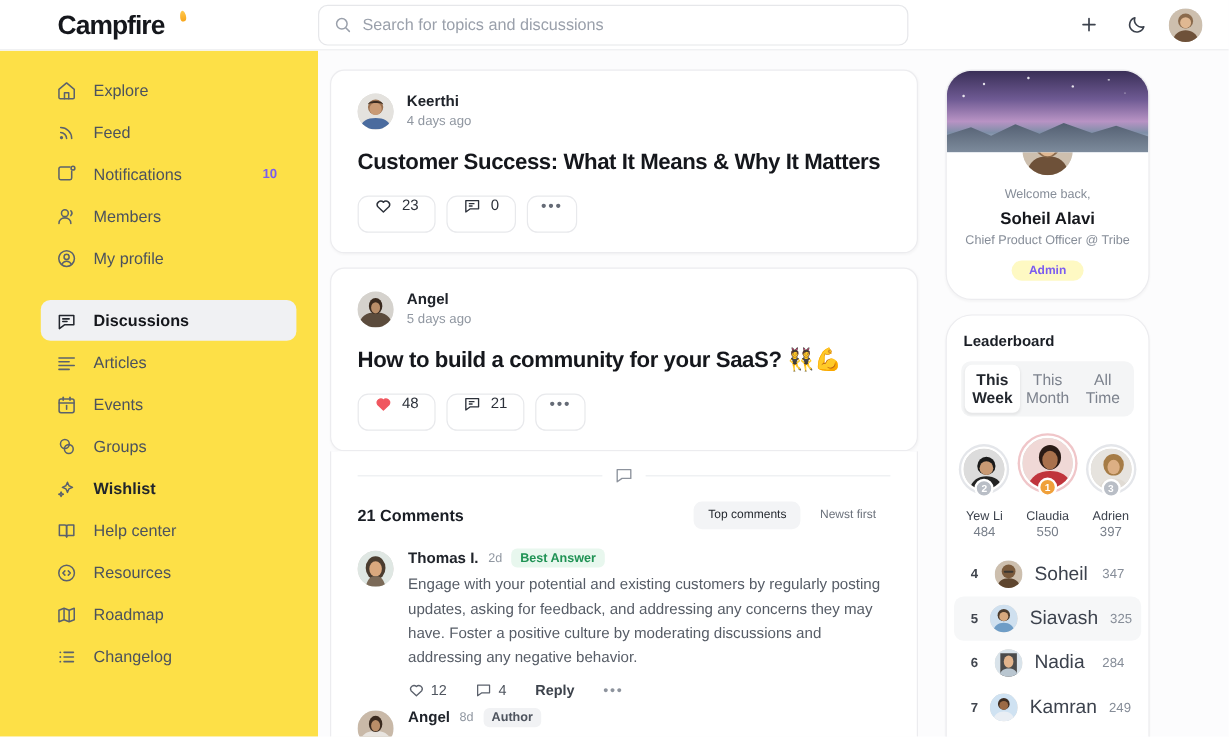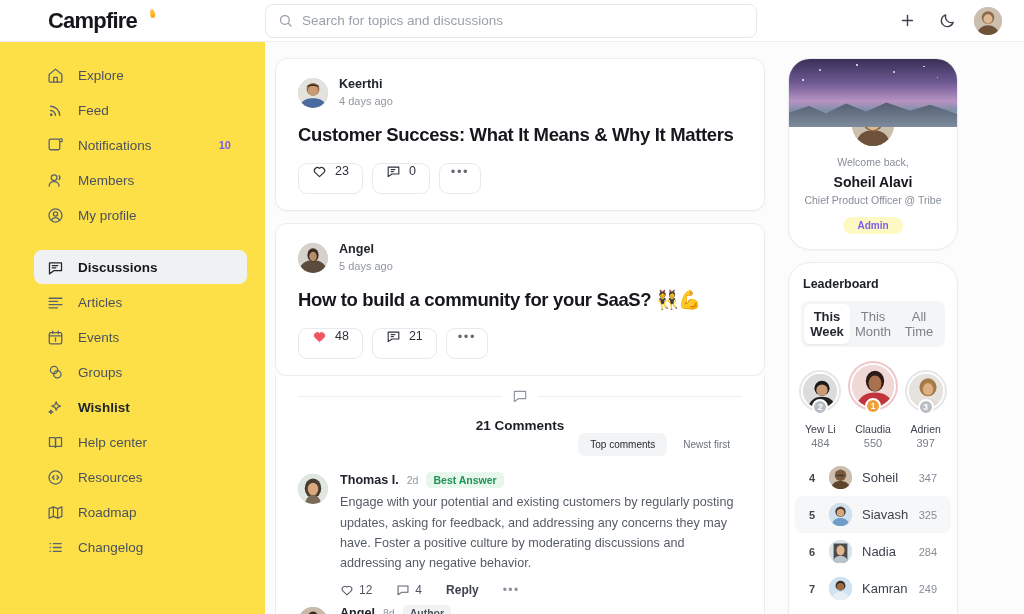--- a/index.html
+++ b/index.html
@@ -92,21 +92,21 @@
 
   
   .comments-card {
     width: 490px; background: #fff; border: 1px solid #ececef; border-top:none;
     border-radius: 0 0 12px 12px; margin-top: -12px;
     padding: 0 22px 10px 22px;
   }
   .divider-row { display: flex; align-items: center; gap: 10px; padding: 12px 0 0 0; }
   .divider-row .line { flex: 1; height: 1px; background: #eceef1; }
   .divider-row .bub { color: #8d939d; display:flex; }
-  .comments-bar { display: flex; align-items: center; margin: 14px 0 8px 0; flex-direction: column; }
+  .comments-bar { display: flex; align-items: center; margin: 14px 0 8px 0; }
   .c-count { font-size: 13.5px; font-weight: 700; color: #1a1e25; }
   .c-tabs { margin-left: auto; display: flex; align-items: center; gap: 4px; }
   .c-tab { font-size: 10px; color: #6b717b; padding: 6px 12px; border-radius: 7px; cursor: pointer; }
   .c-tab.active { background: #f3f4f6; color: #262a31; }
 
   .comment { display: flex; gap: 12px; padding: 8px 0 0 0; }
   .av-c { width: 30px; height: 30px; margin-top:2px; }
   .c-body { flex: 1; }
   .c-head { display: flex; align-items: center; gap: 8px; margin-bottom: 4px; }
   .c-name { font-size: 12.6px; font-weight: 700; color: #20242b; }
@@ -166,21 +166,21 @@
   }
   .r1 { background: #f0a03a; } .r2 { background: #b9bec6; } .r3 { background: #b9bec6; }
   .pod-name { font-size: 10.5px; color: #3c424d; margin-top: 9px; }
   .pod-score { font-size: 11px; color: #777e89; margin-top: 2px; }
   .p1 .pod-name { margin-top: 10px; }
 
   .lb-row { display: flex; align-items: center; gap: 10px; padding: 7px 14px; border-radius: 8px; margin: 0 6px; }
   .lb-row.hl { background: #f6f7f8; }
   .lb-rank { font-size: 11px; color: #41464f; width: 10px; font-weight:600; }
   .lb-av { width: 23px; height: 23px; }
-  .lb-name { font-size: 13px; color: #3c424d; flex: 1; }
+  .lb-name { font-size: 16px; color: #3c424d; flex: 1; }
   .lb-score { font-size: 11px; color: #868d98; }
 
   svg { display: block; }
 </style>
 </head>
 <body>
 
 <div class="app">
 
   <div class="topbar">

